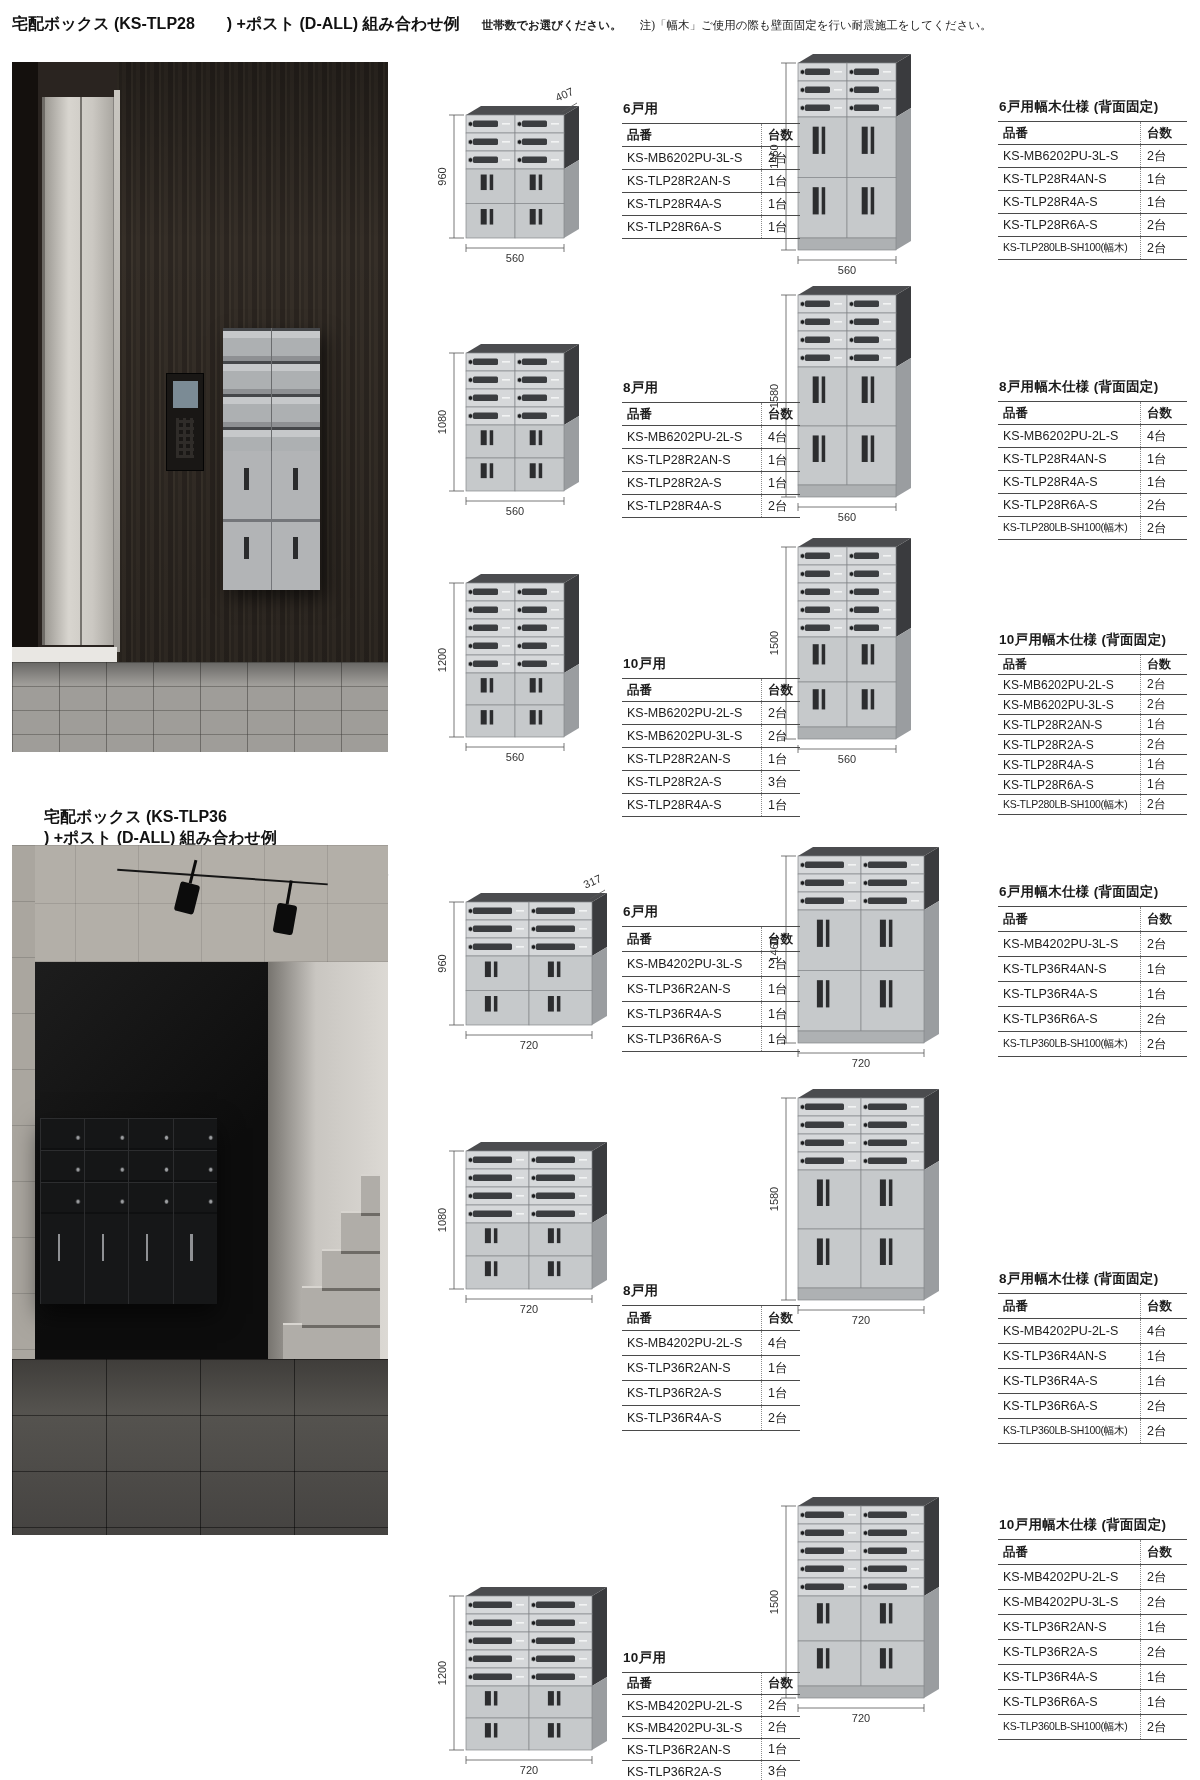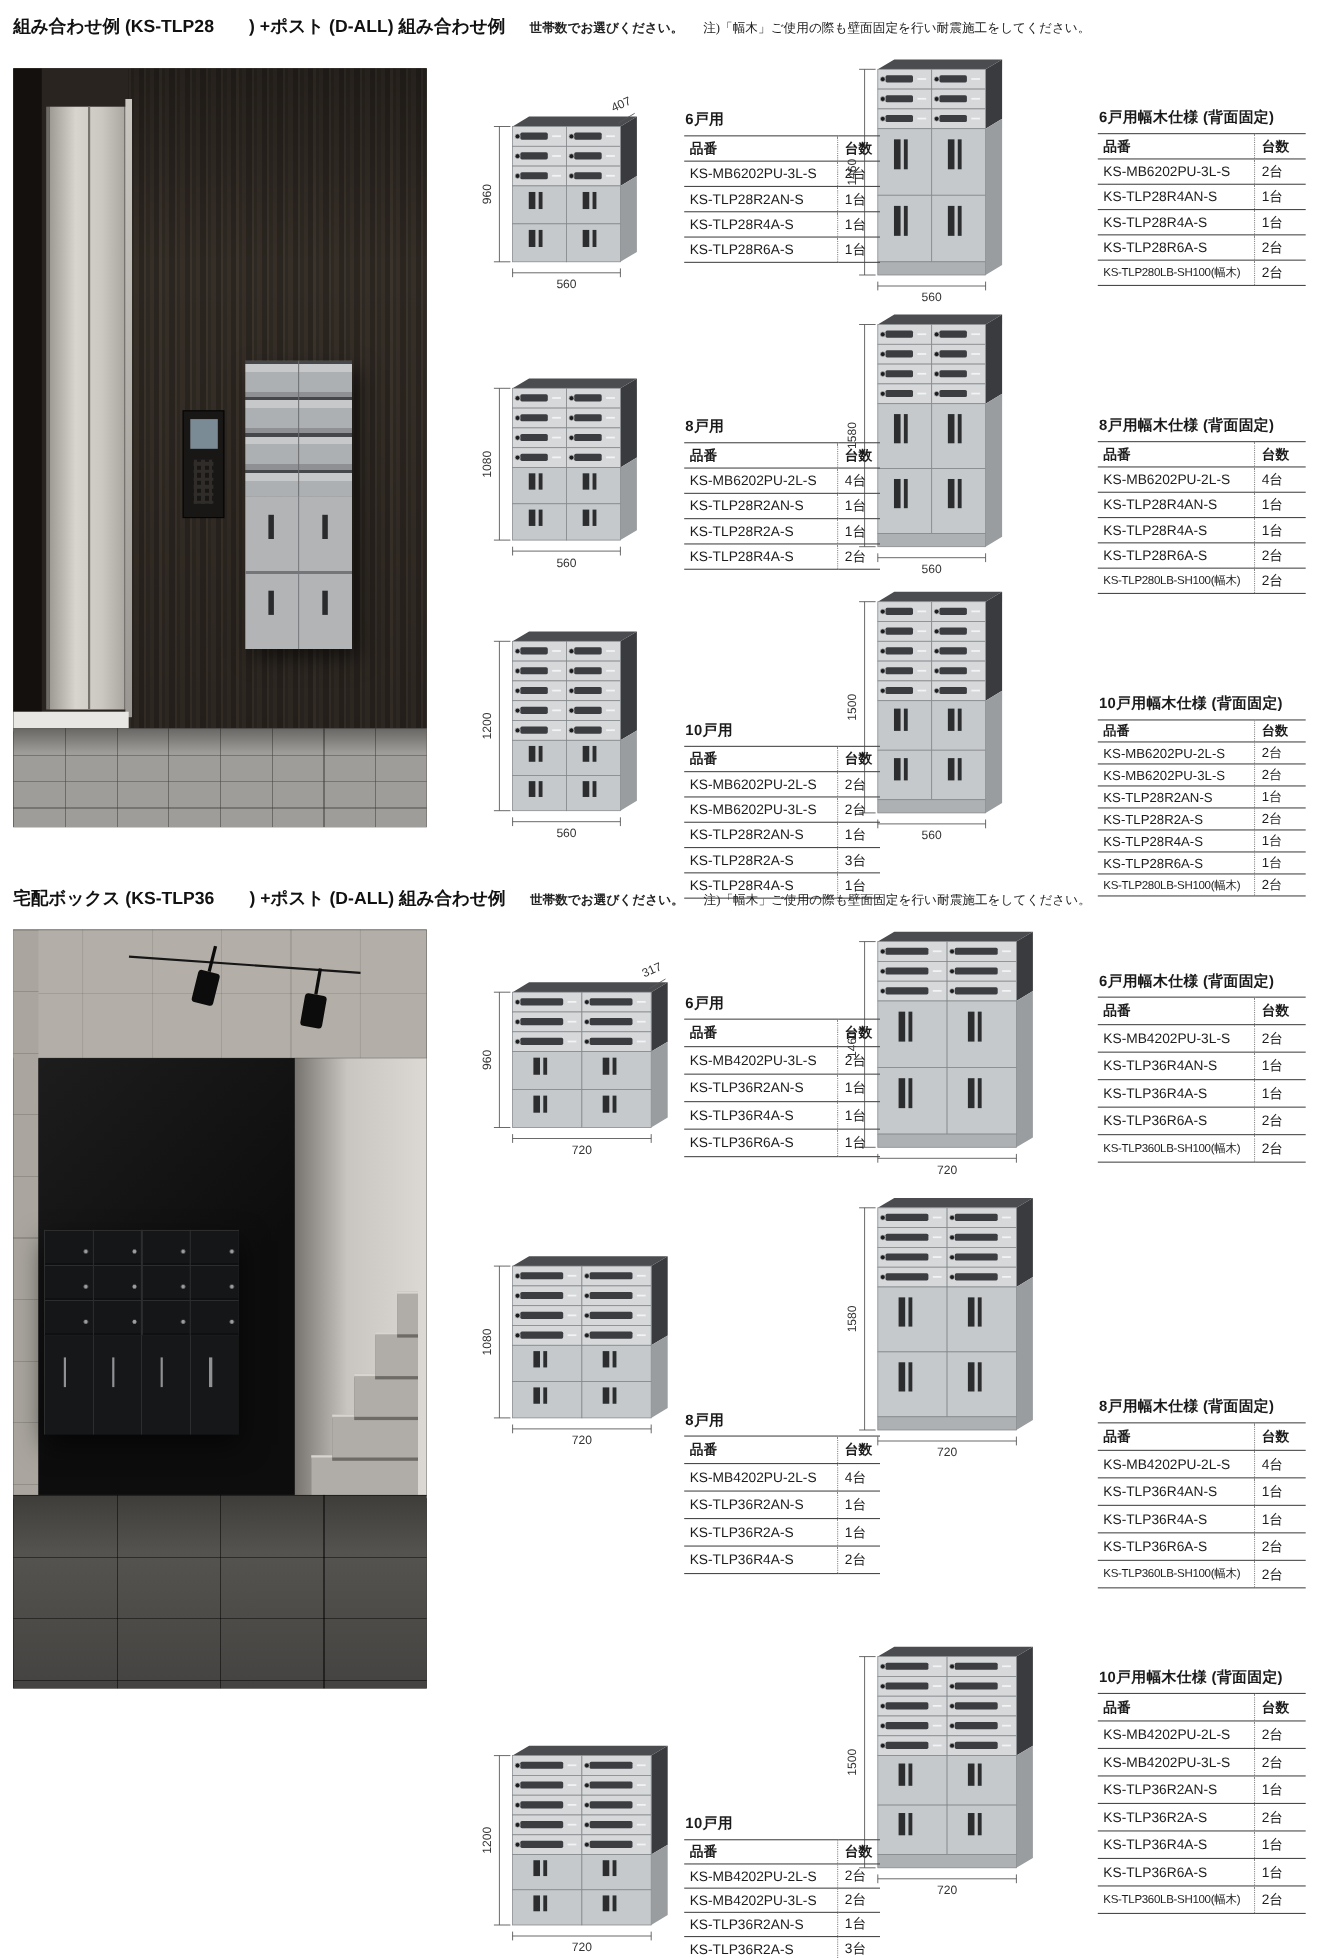--- a/index.html
+++ b/index.html
@@ -4,21 +4,21 @@
 <style>
   html,body{margin:0;padding:0;background:#fff;}
   .page{position:relative;width:1200px;height:1780px;background:#fff;overflow:hidden;
         font-family:"Liberation Sans","DejaVu Sans",sans-serif;color:#1c1c1c;}
   .section{position:absolute;left:0;width:1200px;}
   .sec1{top:0;height:783px;}
   .sec2{top:783px;height:997px;}
 
   
   .sec-header{position:absolute;left:12px;top:14px;width:1180px;display:flex;align-items:baseline;white-space:nowrap;}
-  .sec2 .sec-header{top:24px;}
+  .sec2 .sec-header{top:24px;flex-direction:column;}
   .h-title{font-size:16px;font-weight:700;color:#111;}
   .h-close{margin-left:32px;}
   .h-sub{font-size:11.5px;font-weight:600;margin-left:22px;color:#222;}
   .h-note{font-size:11.5px;font-weight:400;margin-left:18px;color:#222;font-family:Liberation Serif, serif;}
 
   
   .wrap{position:absolute;left:622px;width:178px;}
   .wrap.r{left:998px;width:189px;}
   .cfg-label{font-size:13.5px;font-weight:600;color:#1a1a1a;margin:0 0 5px 1px;letter-spacing:.3px;}
   .spec{border-collapse:collapse;width:100%;table-layout:fixed;}
@@ -116,21 +116,21 @@
      repeating-linear-gradient(90deg,rgba(0,0,0,.5) 0 1px,transparent 1px 94px),
      repeating-linear-gradient(180deg,rgba(0,0,0,.45) 0 1px,transparent 1px 56px);}
 </style>
 </head>
 <body>
 
 <div class="page">
 
   <div class="section sec1">
     <div class="sec-header">
-      <span class="h-title">組み合わせ例 (KS-TLP28</span>
+      <span class="h-title">宅配ボックス (KS-TLP28</span>
       <span class="h-title h-close">) +ポスト (D-ALL) 組み合わせ例</span>
       <span class="h-sub">世帯数でお選びください。</span>
       <span class="h-note">注)「幅木」ご使用の際も壁面固定を行い耐震施工をしてください。</span>
     </div>
 
     <div class="photo p1">
       <div class="p1-leftdark"></div>
       <div class="p1-midwall"></div>
       <div class="p1-wood"></div>
       <div class="p1-elev"></div>

